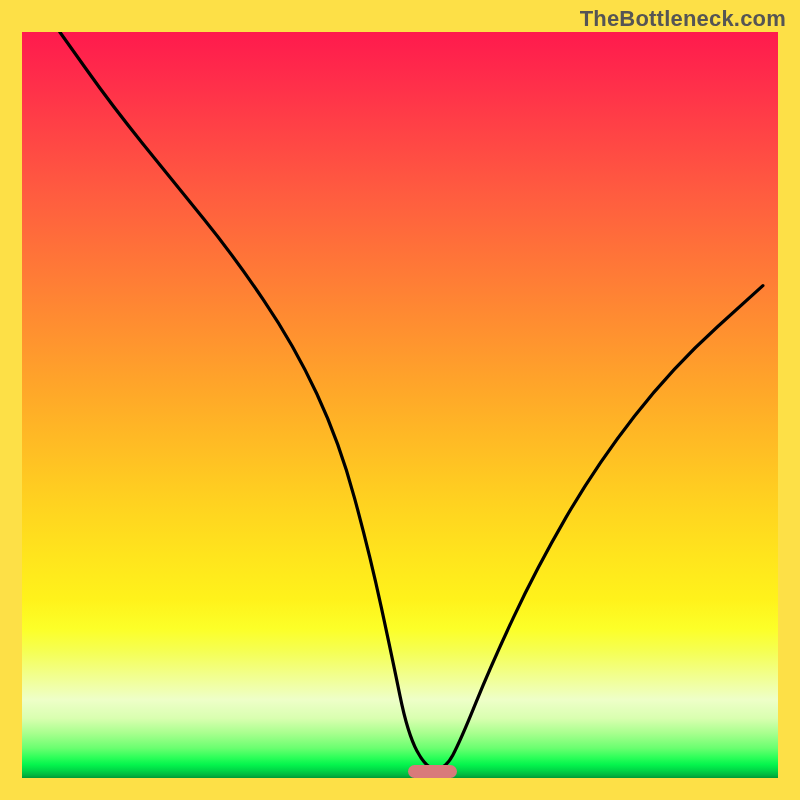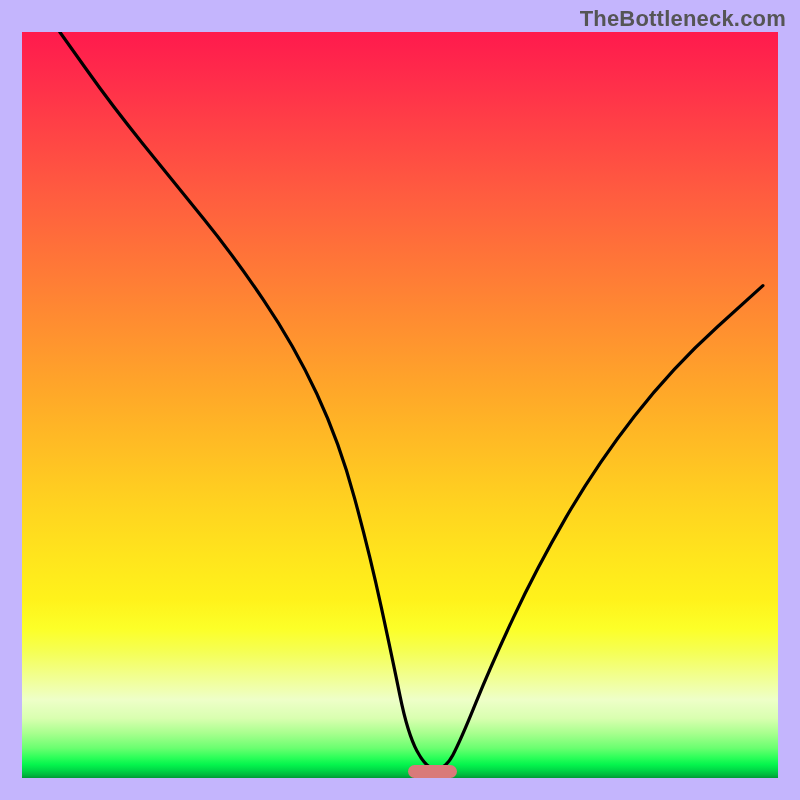--- a/index.html
+++ b/index.html
@@ -8,21 +8,21 @@
     width: 800px;
     height: 800px;
     background: #000;
     overflow: hidden;
     font-family: Arial, Helvetica, sans-serif;
   }
   .frame {
     position: relative;
     width: 800px;
     height: 800px;
-    background: #c4b5fd;
+    background: #fde047;
   }
   .watermark {
     position: absolute;
     top: 6px;
     right: 14px;
     color: #555;
     font-size: 22px;
     font-weight: 600;
     letter-spacing: 0.2px;
     z-index: 10;

